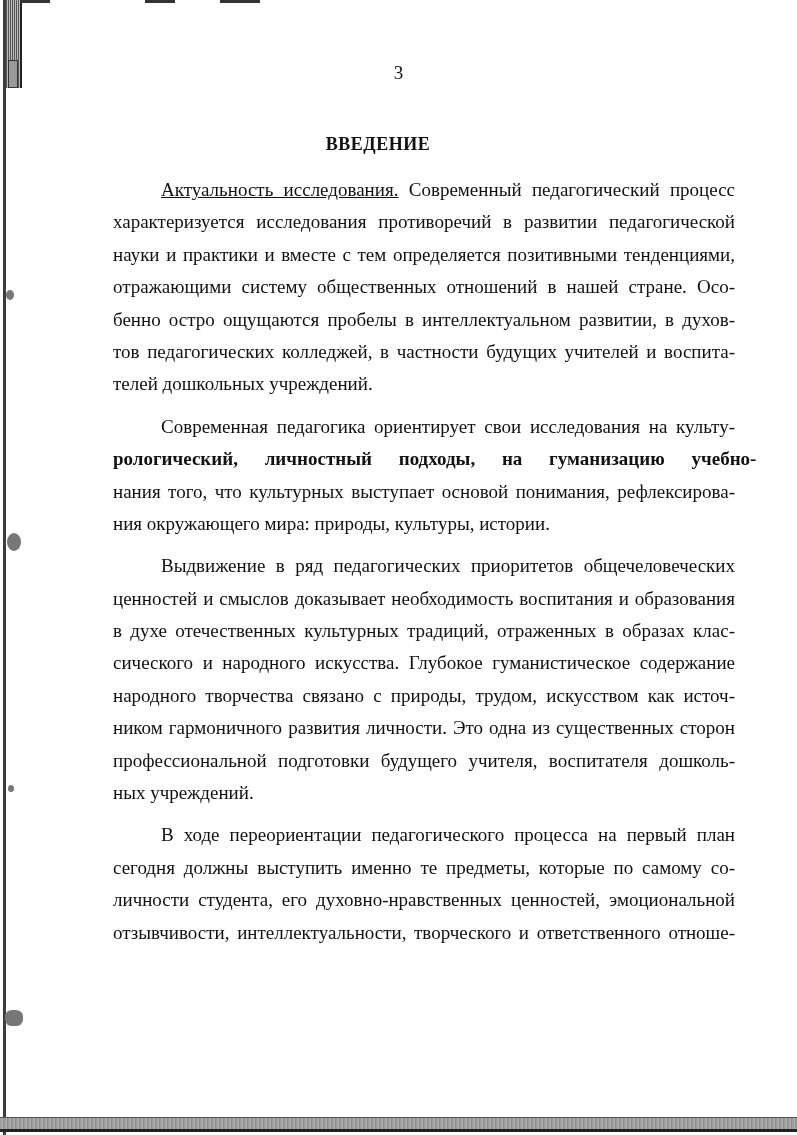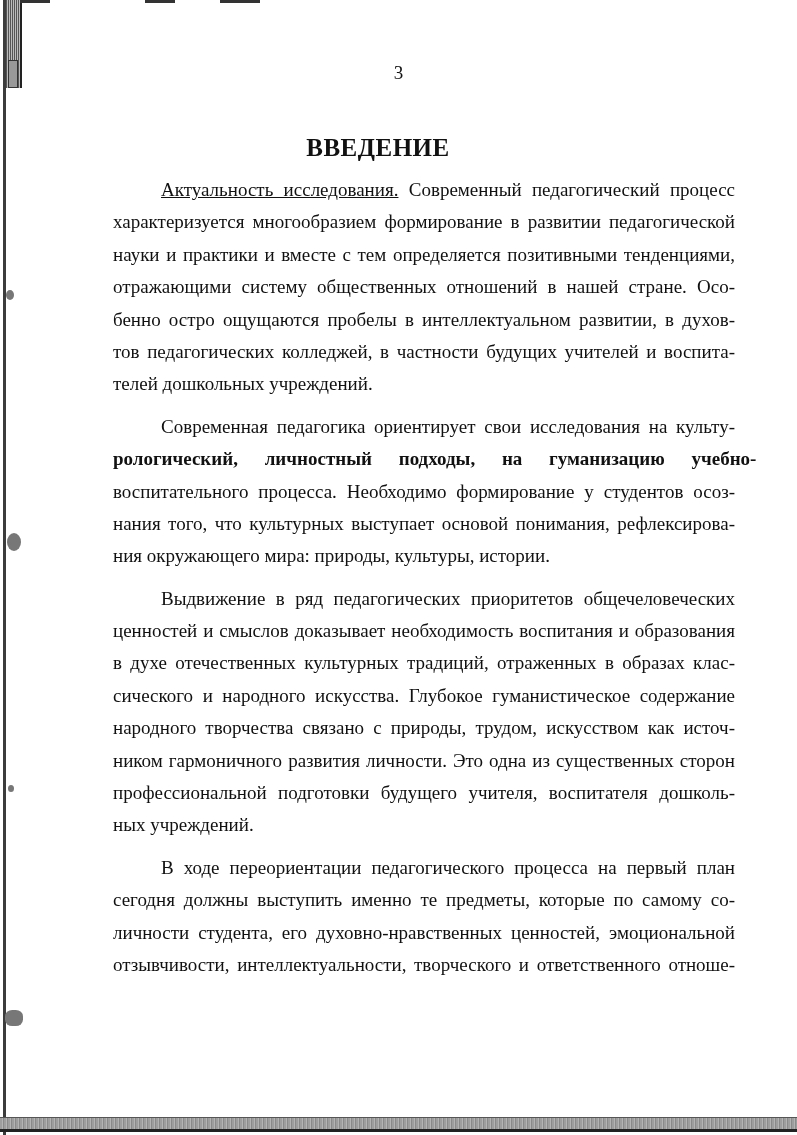--- a/index.html
+++ b/index.html
@@ -10,21 +10,21 @@
       background: repeating-linear-gradient(90deg, #555 0 1px, #bbb 1px 2px); border-right: 2px solid #222; }
     .scan-top-tab { position: absolute; left: 8px; top: 60px; width: 8px; height: 26px; background: #999; border: 1px solid #333; }
     .scan-top-bar { position: absolute; top: 0; height: 3px; background: #333; }
     .scan-blot { position: absolute; background: #777; border-radius: 50%; }
     .scan-bottom-strip { position: absolute; left: 0; top: 1117px; width: 797px; height: 12px;
       background: repeating-linear-gradient(90deg, #9e9e9e 0 2px, #b4b4b4 2px 3px, #8a8a8a 3px 4px);
       border-top: 1px solid #555; }
     .scan-bottom-line { position: absolute; left: 0; top: 1129px; width: 797px; height: 3px; background: #222; }
     .page-number { position: absolute; top: 62px; left: 0; width: 797px; text-align: center; font-size: 19px; }
     .title { position: absolute; top: 134px; left: 0; width: 714px; text-align: center;
-      font-size: 25px; font-weight: bold; letter-spacing: 0.5px; padding-left: 42px; box-sizing: border-box; }
+      font-size: 18px; font-weight: bold; letter-spacing: 0.5px; padding-left: 42px; box-sizing: border-box; }
     .body { position: absolute; left: 113px; top: 174px; width: 622px; font-size: 19px; line-height: 32.4px; text-align: justify; }
     .line { display: block; text-align: justify; text-align-last: justify; white-space: nowrap; height: 32.4px; }
     .line.last { text-align-last: left; }
     .line.indent { padding-left: 48px; }
     .para-gap { height: 10px; }
     .underline { text-decoration: underline; }
   </style>
 </head>
 <body>
 
@@ -41,33 +41,32 @@
 <div class="scan-bottom-strip"></div>
 <div class="scan-bottom-line"></div>
 
 <div class="page-number">3</div>
 <div class="title">ВВЕДЕНИЕ</div>
 
 <div class="body">
 
   <div>
     <span class="line indent"><span class="underline">Актуальность исследования.</span><span> Современный педагогический процесс</span></span>
-    <span class="line">характеризуется многообразием формирование в развитии педагогической</span>
+    <span class="line">характеризуется исследования противоречий в развитии педагогической</span>
     <span class="line">науки и практики и вместе с тем определяется позитивными тенденциями,</span>
     <span class="line">отражающими систему общественных отношений в нашей стране. Осо-</span>
     <span class="line">бенно остро ощущаются пробелы в интеллектуальном развитии, в духов-</span>
     <span class="line">тов педагогических колледжей, в частности будущих учителей и воспита-</span>
     <span class="line last">телей дошкольных учреждений.</span>
   </div>
   <div class="para-gap"></div>
 
   <div>
     <span class="line indent">Современная педагогика ориентирует свои исследования на культу-</span>
     <span class="line" style="word-spacing:22px;font-weight:bold;">рологический, личностный подходы, на гуманизацию учебно-</span>
-    <span class="line">воспитательного процесса. Необходимо формирование у студентов осоз-</span>
     <span class="line">нания того, что культурных выступает основой понимания, рефлексирова-</span>
     <span class="line last">ния окружающего мира: природы, культуры, истории.</span>
   </div>
   <div class="para-gap"></div>
 
   <div>
     <span class="line indent">Выдвижение в ряд педагогических приоритетов общечеловеческих</span>
     <span class="line">ценностей и смыслов доказывает необходимость воспитания и образования</span>
     <span class="line">в духе отечественных культурных традиций, отраженных в образах клас-</span>
     <span class="line">сического и народного искусства. Глубокое гуманистическое содержание</span>

